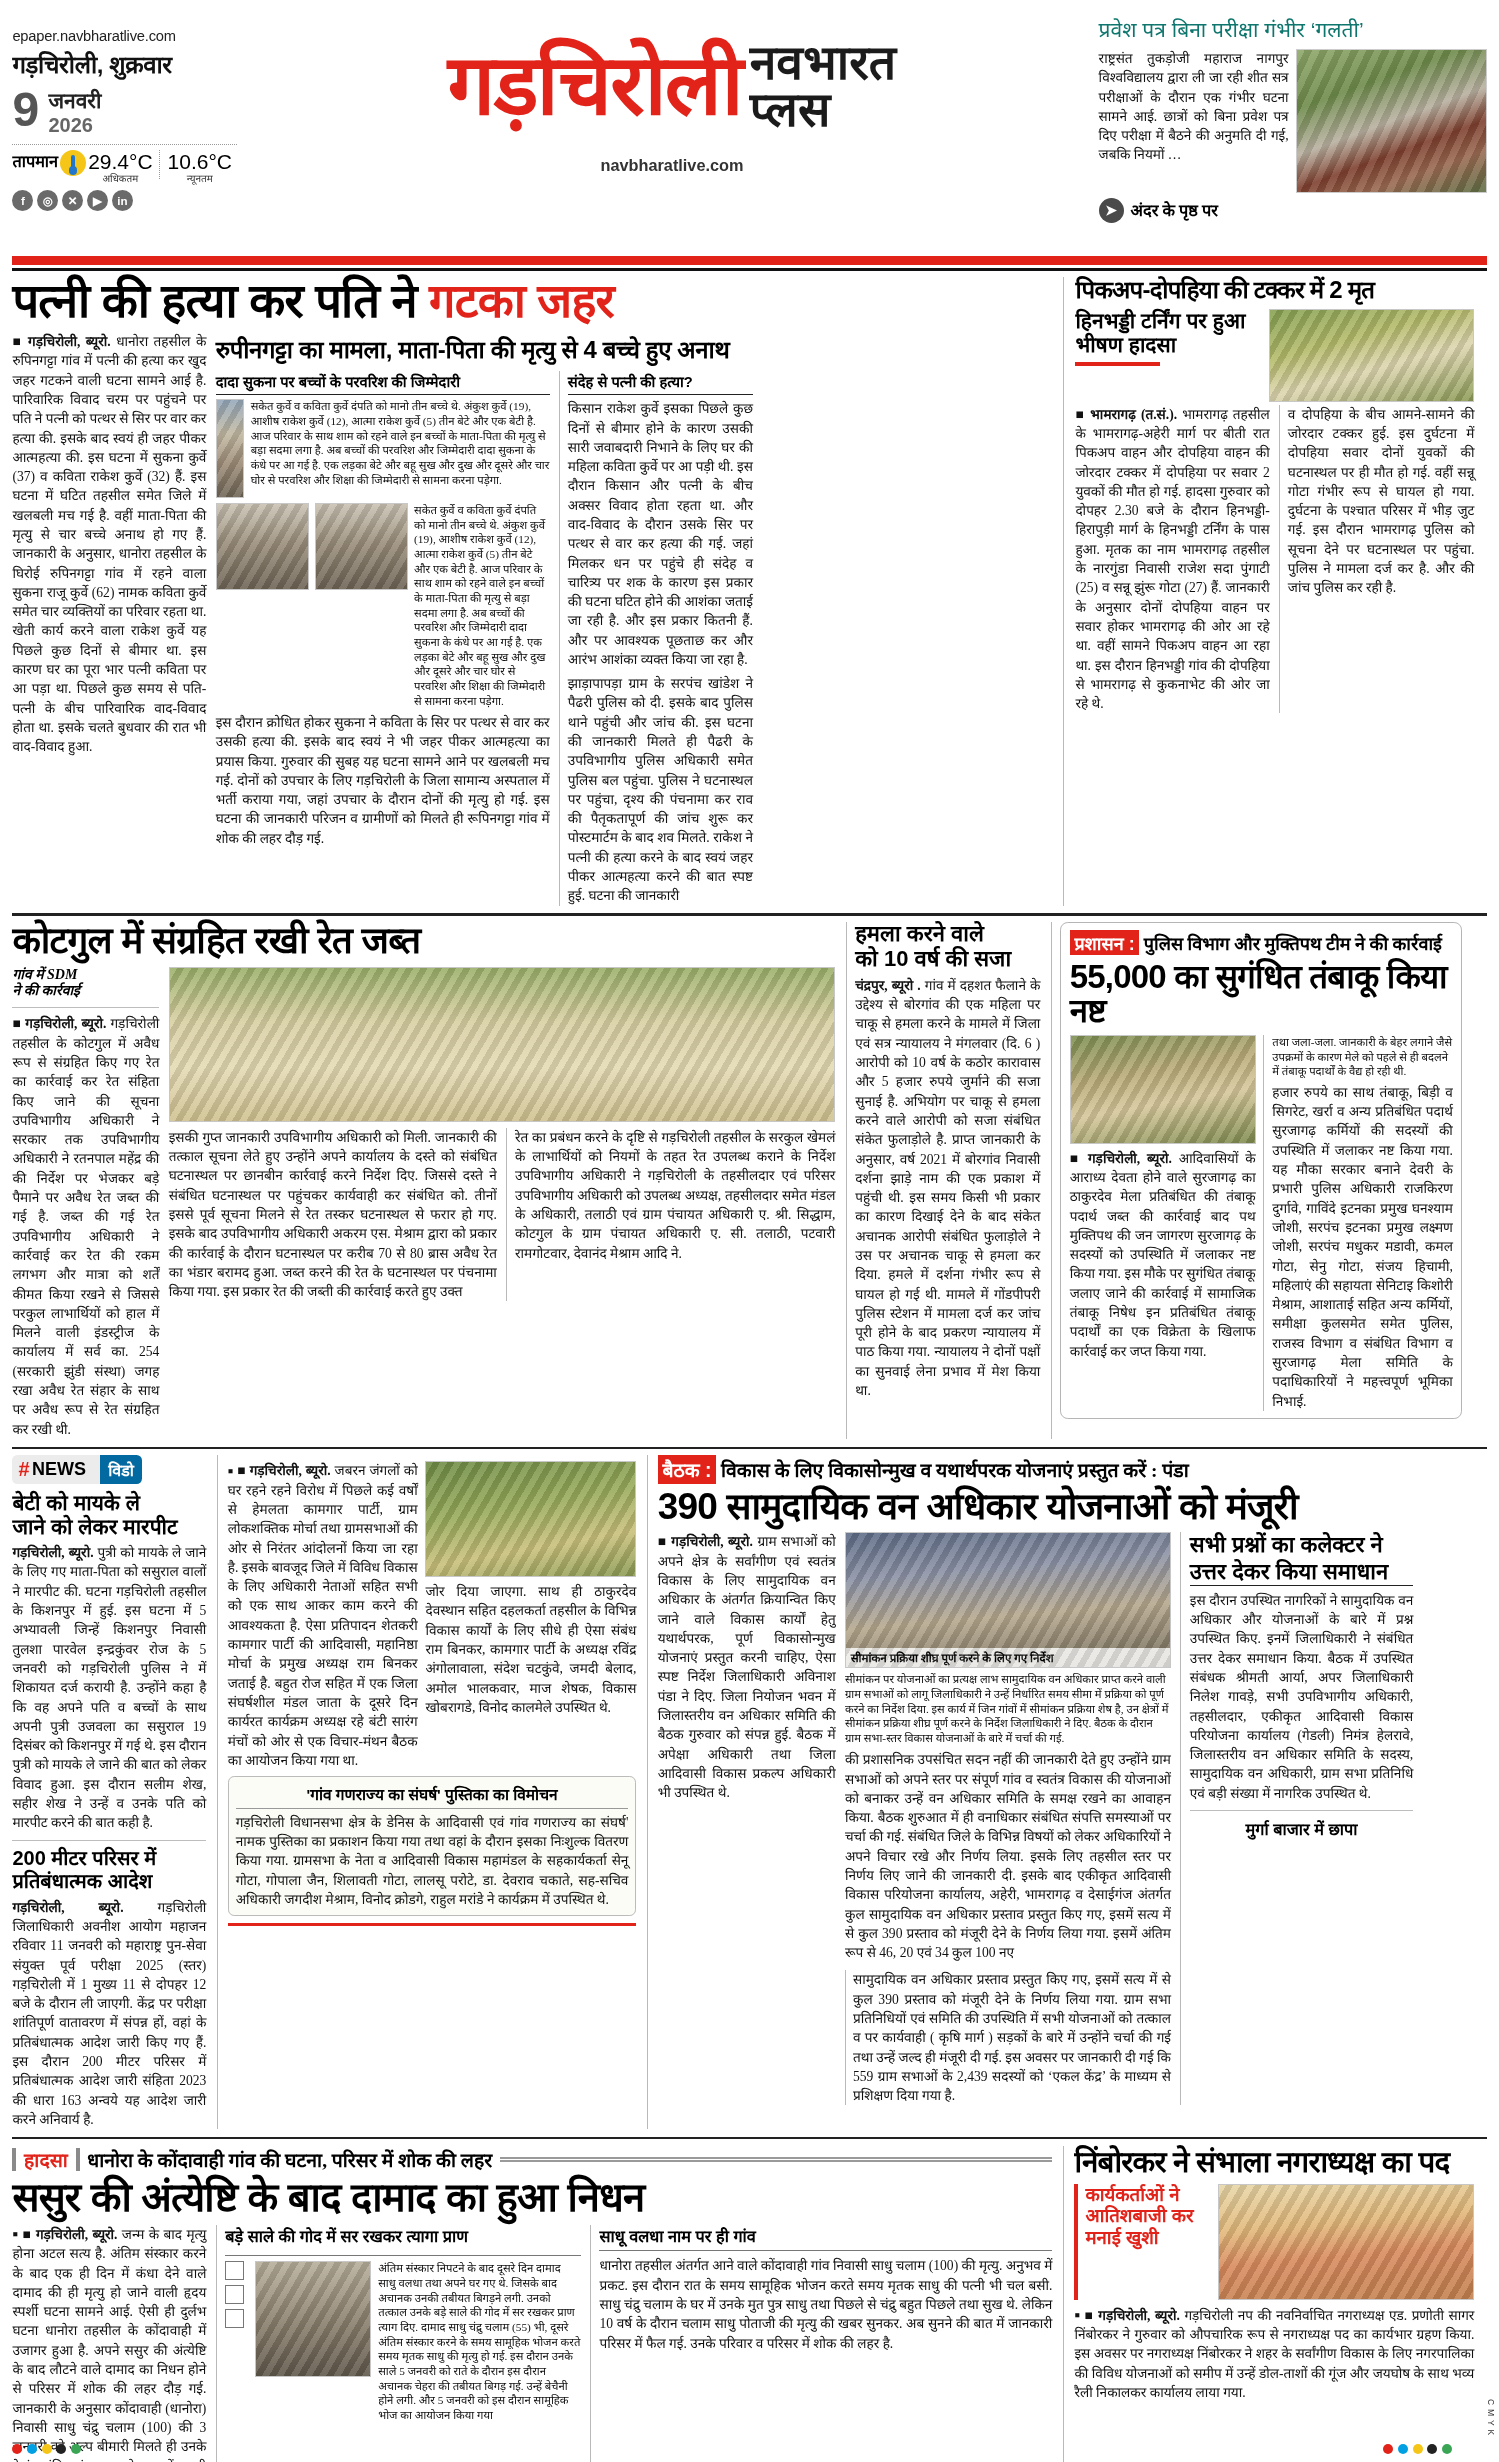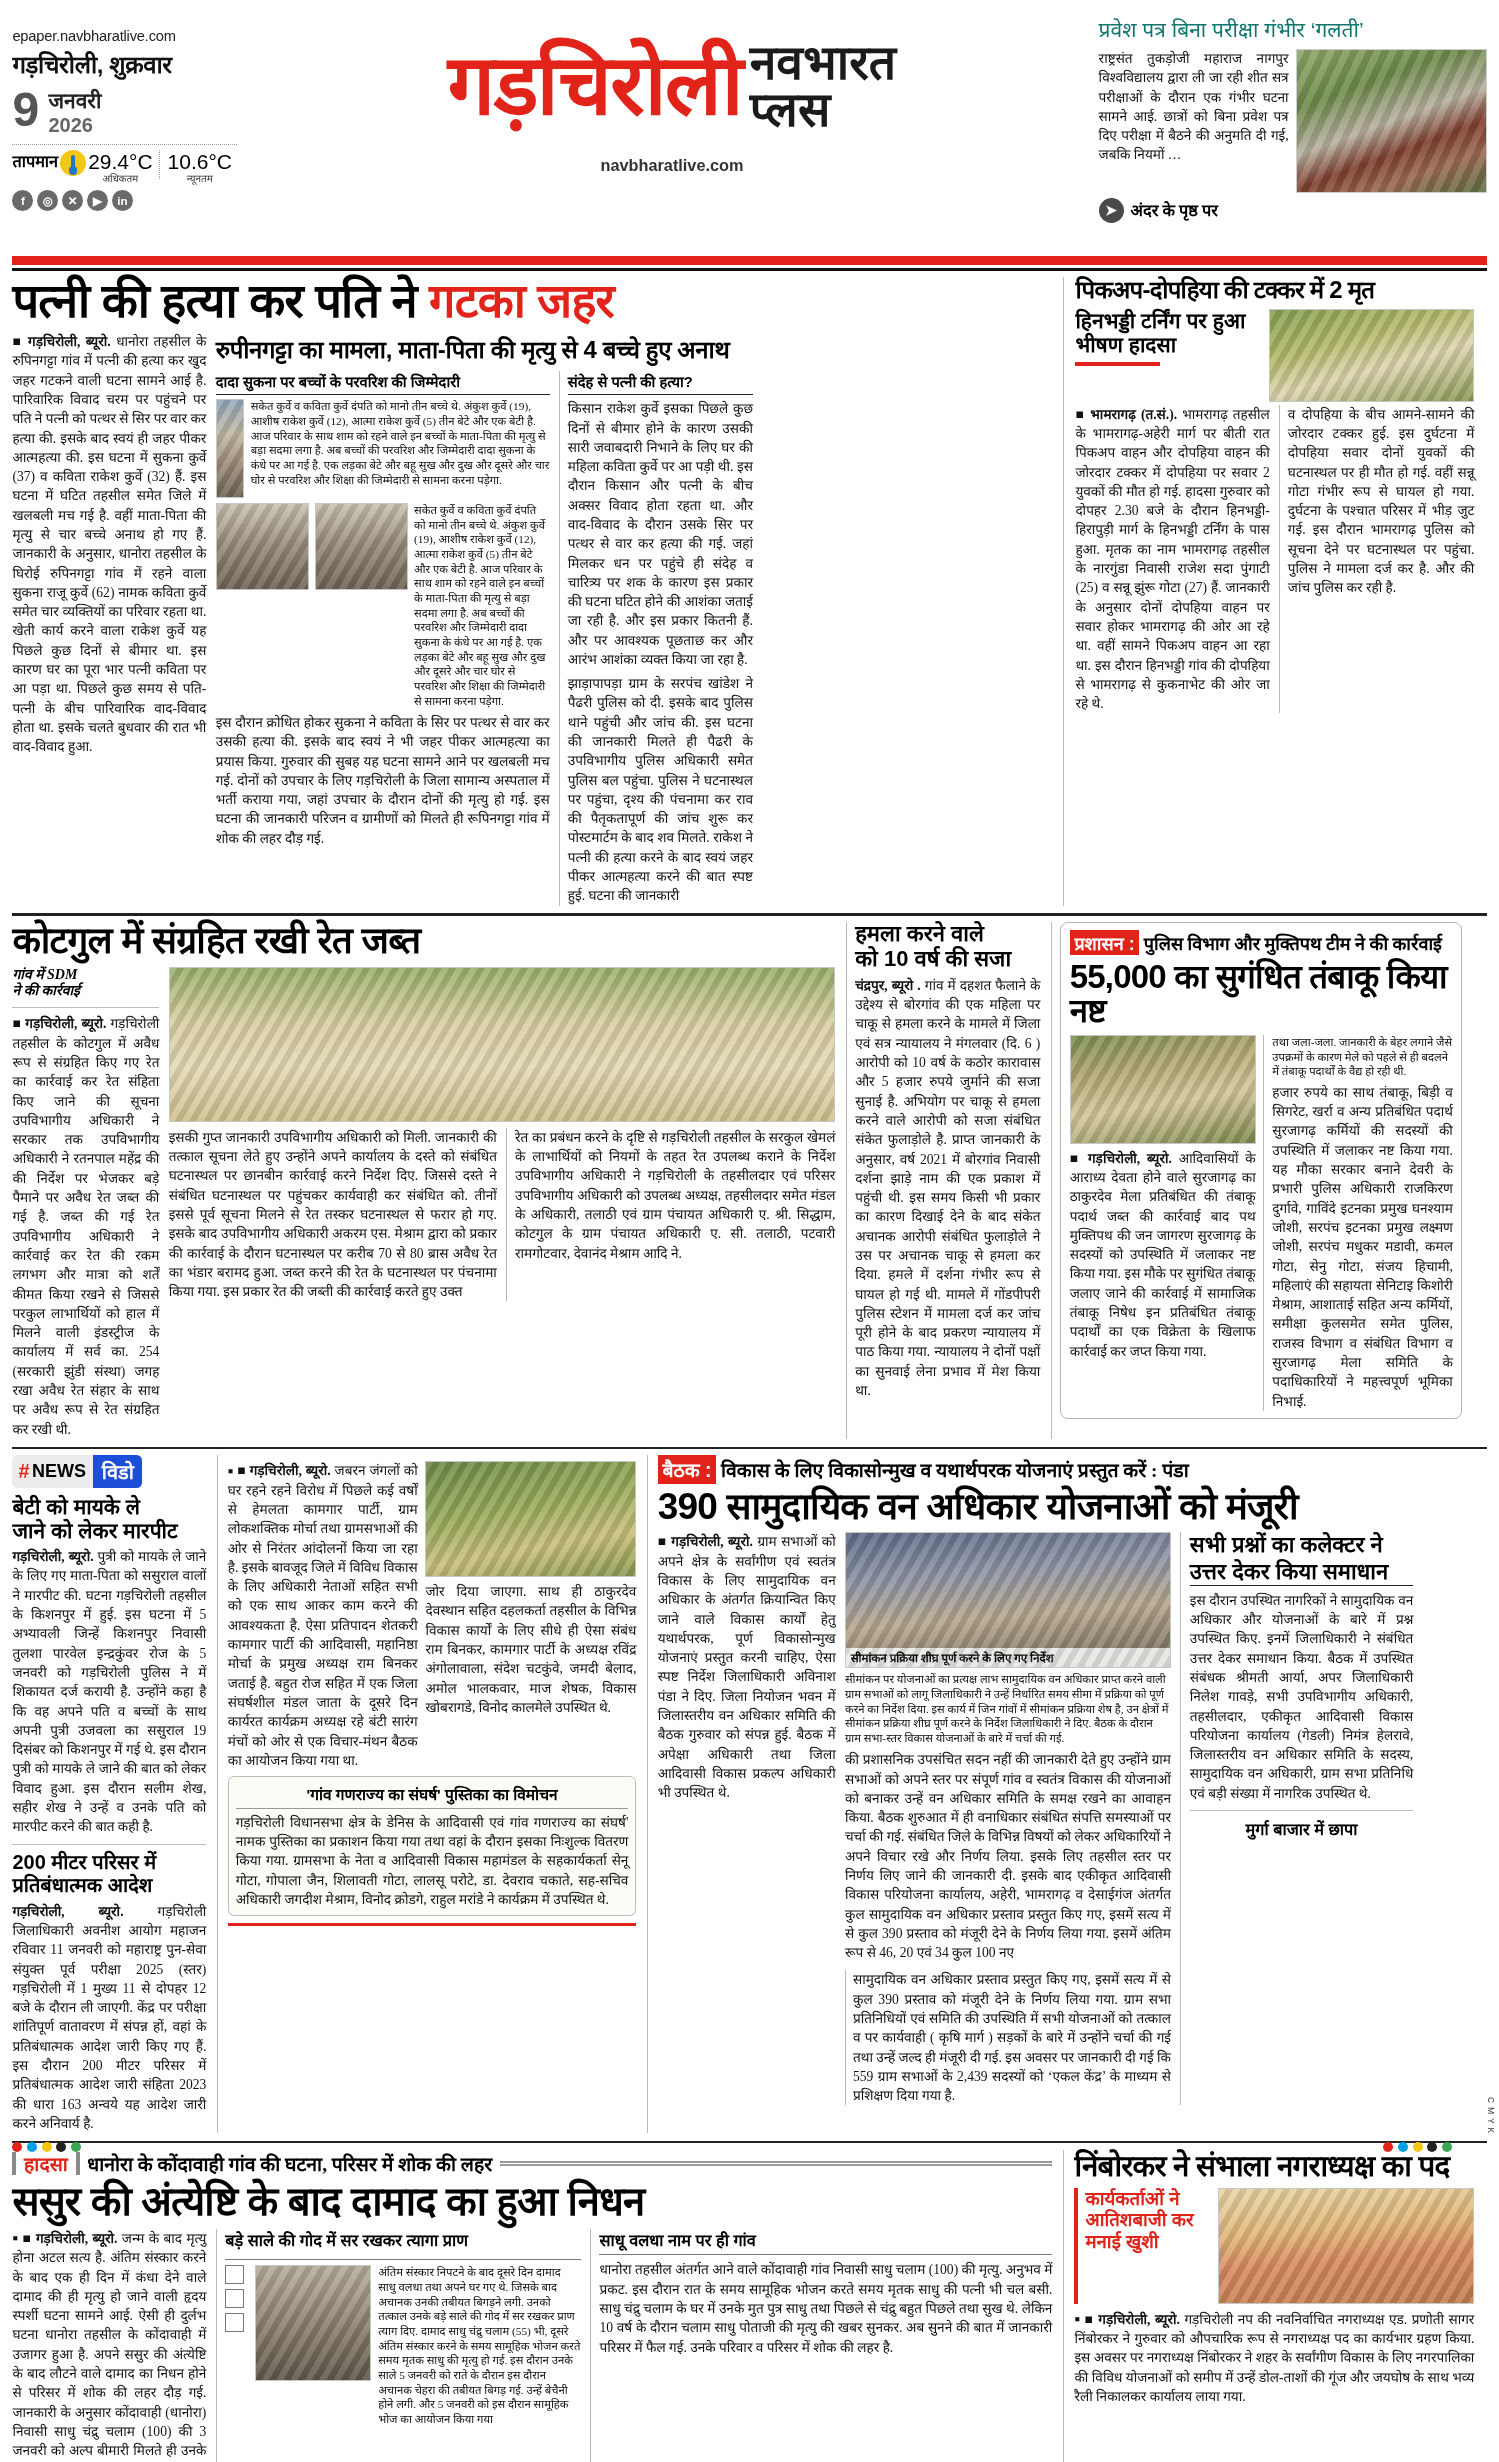--- a/index.html
+++ b/index.html
@@ -4,21 +4,21 @@
 <style>
   * { box-sizing: border-box; margin:0; padding:0; }
   body {
     width:1499px; height:2462px;
     background:#ffffff;
     font-family:"Liberation Serif", serif;
     color:#000;
     position:relative;
     overflow:hidden;
   }
-  .page { width:1499px; height:2160px; padding:11px 12.4px 4.7px 12.4px; position:relative; }
+  .page { width:1499px; height:2462px; padding:11px 12.4px 4.7px 12.4px; position:relative; }
 
   
   .masthead { display:flex; align-items:flex-start; height:242px; position:relative; }
   .mh-left { width:233px; padding-top:17px; }
   .mh-url { font-family:"Liberation Sans", sans-serif; font-size:14.7px; color:#222; letter-spacing:-0.2px; }
   .mh-city { font-family:"Liberation Sans", sans-serif; font-size:24px; font-weight:700; color:#111; margin-top:3.1px; letter-spacing:-0.4px;}
   .mh-daterow { display:flex; align-items:center; gap:9.3px; margin-top:1.6px; }
   .mh-daynum { font-family:"Liberation Sans", sans-serif; font-size:48px; font-weight:700; color:#555; line-height:0.95; }
   .mh-mony { padding-top:4.7px; }
   .mh-month { font-family:"Liberation Sans", sans-serif; font-size:21px; font-weight:700; color:#222; }
@@ -86,21 +86,21 @@
   .cap { font-size:11.3px; line-height:1.3; color:#111; }
   .white-cap { position:absolute; left:0; right:0; bottom:0; background:rgba(255,255,255,.82); font-size:11.6px; padding:2.3px 4.7px; font-weight:700;}
 
   
   .box-sh { border:0.8px solid #b5b5b5; border-radius:7.8px; padding:7px 8.5px; }
   .tagbox { display:inline-block; background:#e2231a; color:#fff; font-family:"Liberation Sans",sans-serif; font-weight:700;}
 
   .news-chip { display:flex; width:130px; border-radius:5.4px; overflow:hidden; font-family:"Liberation Sans", sans-serif;}
   .news-chip .a { background:#ececec; flex:1; display:flex; align-items:center; gap:2.3px; padding:3.1px 6.2px; font-weight:700; font-size:18px;}
   .news-chip .a .hash{ color:#e2231a; font-size:20px;}
-  .news-chip .b { background:#1d4ed8; color:#fff; padding:3.1px 8.5px; font-weight:700; font-size:20px; display:flex; align-items:center;}
+  .news-chip .b { background:#0369a1; color:#fff; padding:3.1px 8.5px; font-weight:700; font-size:16px; display:flex; align-items:center;}
 
   .cmyk { position:absolute; right:3.1px; bottom:26px; font-family:"Liberation Sans", sans-serif; font-size:8.5px; letter-spacing:0.8px; writing-mode:vertical-rl; color:#333;}
   .dotstrip{ position:absolute; left:12.4px; bottom:7.8px; display:flex; gap:4.7px;}
   .dotstrip span{ width:10px; height:10px; border-radius:50%;}
   .dotstrip2{ position:absolute; right:47px; bottom:7.8px; display:flex; gap:4.7px;}
   .dotstrip2 span{ width:10px; height:10px; border-radius:50%;}
 </style>
 </head>
 <body>
 

